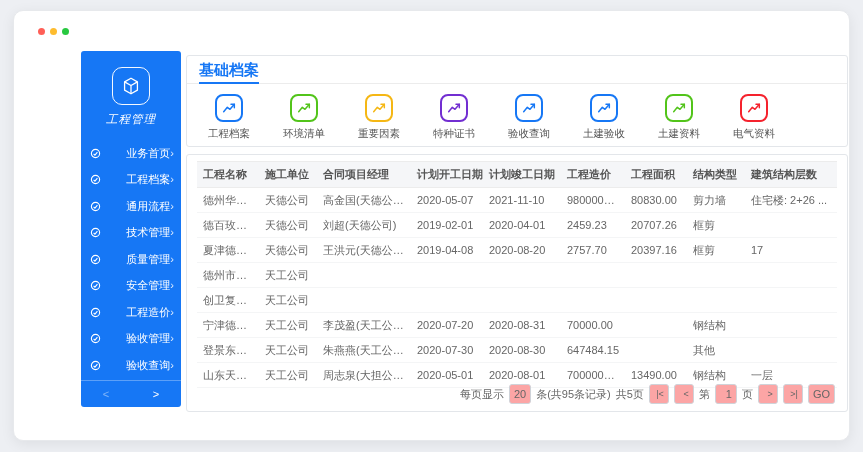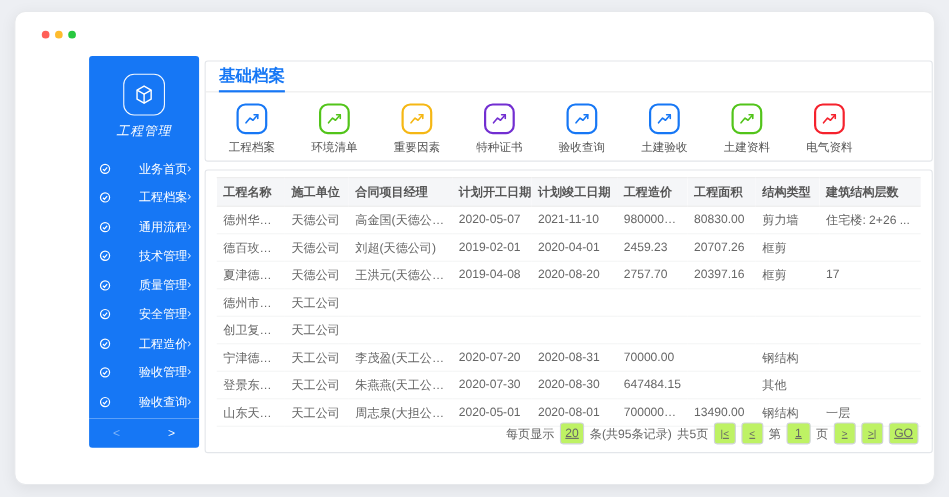--- a/index.html
+++ b/index.html
@@ -91,23 +91,23 @@
   }
   tbody tr { cursor:pointer; }
 
   
   .pagination {
     position:absolute; right:12px; bottom:7px;
     display:flex; align-items:center; gap:5px;
     font-size:11px; color:#666;margin-left:22px;
   }
   .pg-box {
-    border:1px solid #cfd3d9; border-radius:3px; background:#bef264;
-    min-width:22px; height:20px; line-height:18px; text-align:center;
-    padding:0 4px; cursor:pointer; display:inline-block; color:#666;text-decoration:underline;
+    border:1px solid #cfd3d9; border-radius:3px; background:#fca5a5;
+    min-width:22px; height:20px; line-height:18px; text-align:right;
+    padding:0 4px; cursor:pointer; display:inline-block; color:#666;
   }
   .pg-btn { font-size:9px; min-width:20px; }
   .pg-input { min-width:22px; }
 </style>
 </head>
 <body>
 
 <div class="window">
 
   <div class="traffic">

